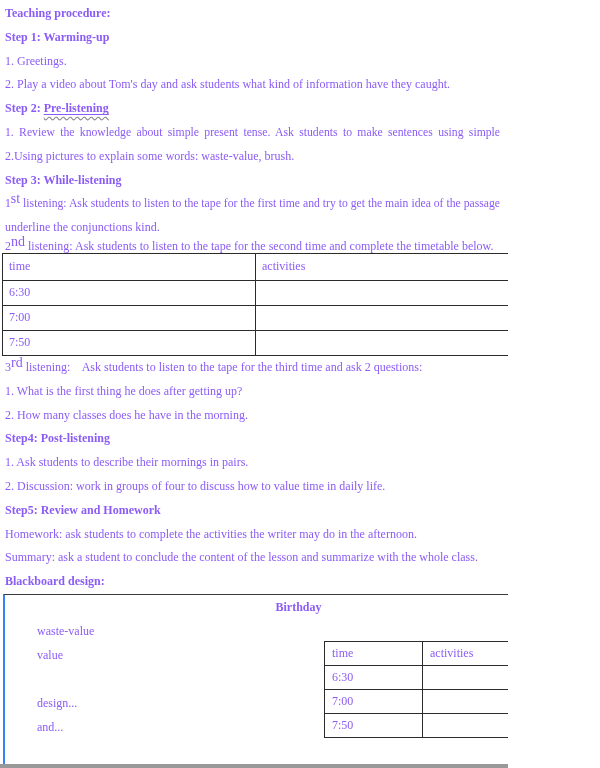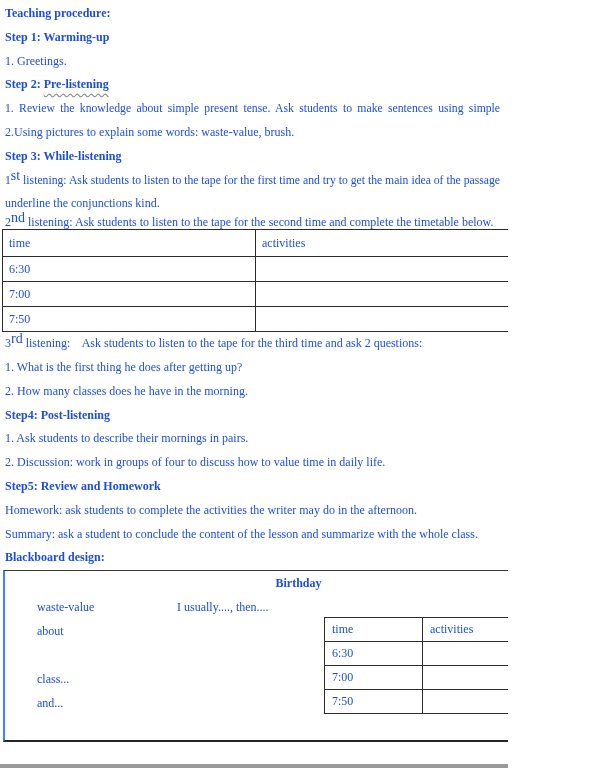--- a/index.html
+++ b/index.html
@@ -1,28 +1,28 @@
 <!DOCTYPE html>
 <html><head>
 <meta charset="utf-8">
 <style>
   html,body { margin:0; padding:0; background:#fff; }
   .page {
     position:relative; width:508px; height:768px; background:#ffffff;
     font-family:"Liberation Serif","DejaVu Serif",serif;
-    font-size:12px; color:#1d4ed8; overflow:hidden;
+    font-size:12px; color:#8b5cf6; overflow:hidden;
   }
   .content { padding-top:2px; }
   .ln { height:23.8px; line-height:23.8px; padding-left:5px; padding-right:8px; white-space:pre; }
   .bold { font-weight:bold; }
   .just { white-space:normal; text-align:justify; text-align-last:justify; font-size:11.7px; overflow:hidden; }
   .tight { height:13px; line-height:13px; }
   sup { font-size:14px; vertical-align:4px; line-height:0; }
   .wavy-wrap { text-decoration:underline wavy #8c8c8c; text-underline-offset:4px; }
-  .u-solid { text-underline-offset:2px; }
+  .u-solid { text-decoration:underline; text-underline-offset:2px; }
 
   table.t1 { border-collapse:collapse; margin-left:2px; width:513px; table-layout:fixed; }
   table.t1 td { border:1px solid #2b2b2b; height:24px; padding:0 0 0 6px; vertical-align:middle; }
   table.t1 tr.hdr td { height:26px; }
 
   .bb { position:relative; margin-left:3px; width:587px; height:169px;
         border-left:2px solid #3b82f6; border-top:1px solid #3a3a3a; border-bottom:2px solid #262626; }
   .bb-row { position:relative; height:24px; line-height:24px; }
   .bb-title { text-align:center; font-weight:bold; }
   .bb-left { margin-left:32px; }
@@ -38,20 +38,21 @@
 </style>
 </head>
 <body>
 
 <div class="page">
   <div class="content">
 
     <div class="ln bold">Teaching procedure:</div>
     <div class="ln bold">Step 1: Warming-up</div>
     <div class="ln">1. Greetings.</div>
+    <div class="ln">2. Play a video about Tom's day and ask students what kind of information have they caught.</div>
 
     <div class="ln bold"><span>Step 2: </span><span class="wavy-wrap"><span class="u-solid">Pre-listening</span></span></div>
 
     <div class="ln just">1. Review the knowledge about simple present tense. Ask students to make sentences using simple present tense.</div>
     <div class="ln">2.Using pictures to explain some words: waste-value, brush.</div>
     <div class="ln bold">Step 3: While-listening</div>
 
     <div class="ln just"><span>1</span><sup>st</sup><span> listening: Ask students to listen to the tape for the first time and try to get the main idea of the passage and</span></div>
     <div class="ln">underline the conjunctions kind.</div>
 
@@ -94,28 +95,27 @@
     <div class="ln bold">Blackboard design:</div>
 
     <div class="bb">
       <span class="bb-faint"></span>
       <span class="rb-top"></span>
       <span class="rb-bot"></span>
 
       <div class="bb-row bb-title">Birthday</div>
       <div class="bb-row">
         <span class="bb-left">waste-value</span>
-        <span class="bb-usually">I usually...., then....</span>
       </div>
       <div class="bb-row">
-        <span class="bb-left">about</span>
+        <span class="bb-left">value</span>
       </div>
       <div class="bb-row"></div>
       <div class="bb-row">
-        <span class="bb-left">class...</span>
+        <span class="bb-left">design...</span>
       </div>
       <div class="bb-row">
         <span class="bb-left">and...</span>
       </div>
 
       <table class="t2">
         <colgroup>
             <col style="width:98px">
             <col>
           </colgroup>

